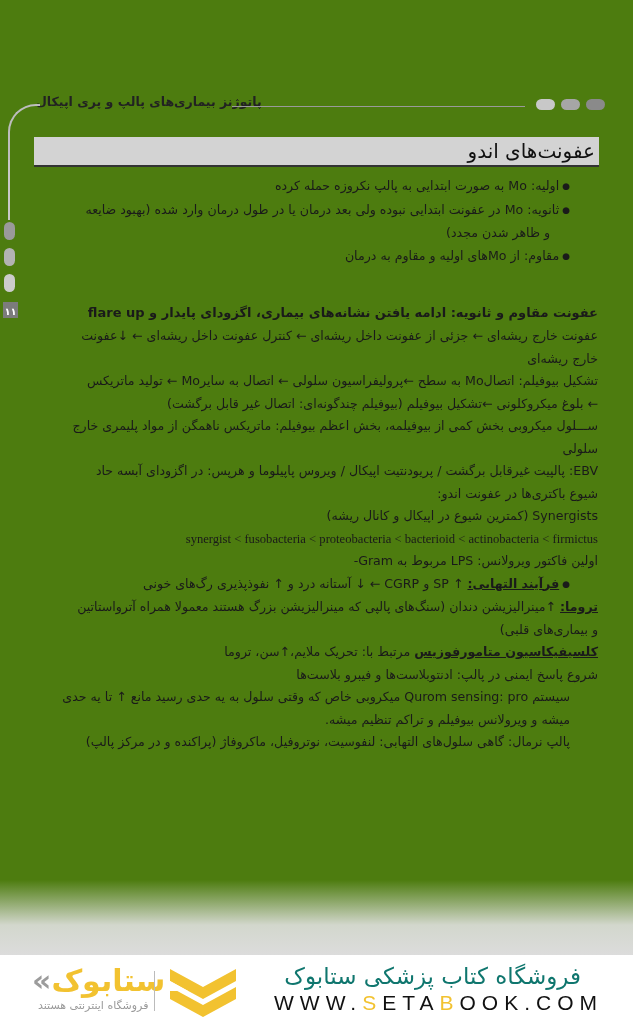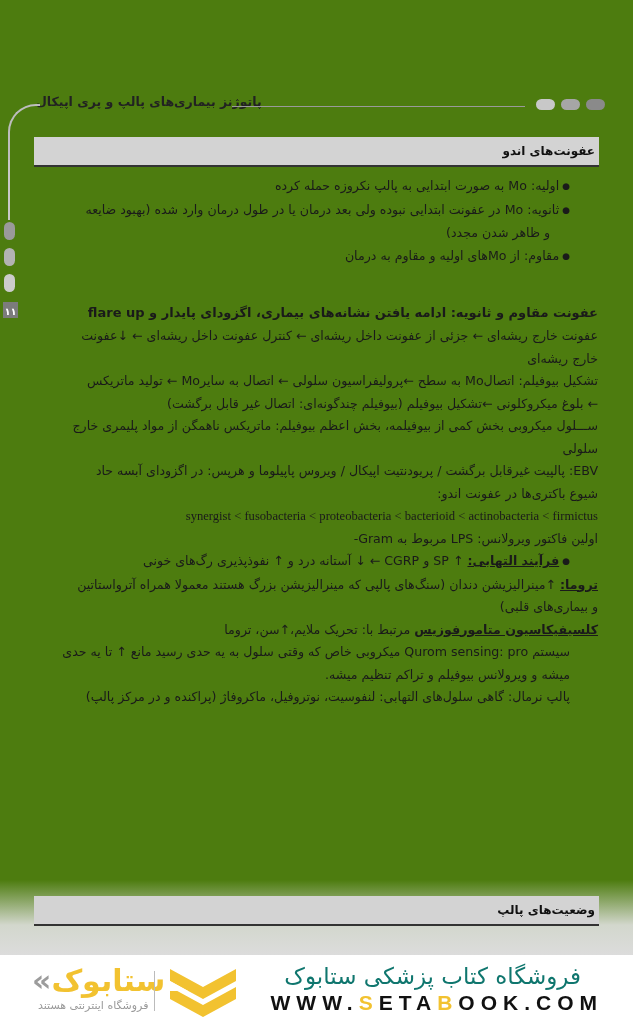--- a/index.html
+++ b/index.html
@@ -33,35 +33,35 @@
   .page-num {
     position: absolute; left: 3px; top: 302px; width: 15px; height: 16px; background: #7c7c7c;
     color: #fff; font-size: 10px; text-align: center; line-height: 20px; font-weight: bold;
   }
   
   .sec-header {
     position: absolute; left: 34px; width: 565px; height: 28px; background: #d3d3d3;
     border-bottom: 2px solid #333; direction: rtl;
   }
   .sec-header span {
-    display: block; padding-right: 4px; font-size: 12px; font-weight: bold; line-height: 28px; color: #111;
+    display: block; padding-right: 4px; font-size: 20px; font-weight: normal; line-height: 28px; color: #111;
   }
   
   .content { position: absolute; left: 32px; width: 566px; direction: rtl; text-align: right; }
   .line { font-size: 12.6px; line-height: 22.5px; white-space: nowrap; }
   .bullet::before { content: "\25CF"; font-size: 9px; margin-left: 3px; position: relative; top: -1px; }
   .subhead { font-size: 13px; font-weight: bold; line-height: 24px; white-space: nowrap; }
   .ul { text-decoration: underline; font-weight: bold; }
   .ltr-line { direction: ltr; text-align: right; font-family: "Liberation Serif", serif; font-size: 12.6px; line-height: 22.5px; white-space: nowrap; }
   .indent { padding-right: 28px; }
   .indent2 { padding-right: 48px; }
   
   .footer { position: absolute; left: 0; top: 955px; width: 633px; height: 68px; background: #fff; }
   .footer-fa { position: absolute; right: 52px; top: 8px; font-size: 23px; direction: rtl; color: #0f766e; white-space: nowrap; }
-  .footer-url { position: absolute; right: 30px; top: 36px; font-size: 21px; letter-spacing: 6px; color: #111; font-family: "Liberation Sans", sans-serif; white-space: nowrap; font-weight: bold; }
+  .footer-url { position: absolute; right: 30px; top: 36px; font-size: 21px; letter-spacing: 6px; color: #111; font-family: "Liberation Sans", sans-serif; white-space: nowrap; }
   .footer-url .y { color: #f2c230; }
   .logo { position: absolute; left: 28px; top: 6px; width: 220px; height: 58px; }
   .logo-word { position: absolute; left: 4px; top: 2px; font-size: 30px; font-weight: bold; color: #f2c230; letter-spacing: -1px; }
   .logo-word .g { color: #9c9c9c; }
   .logo-sub { position: absolute; left: 10px; top: 38px; font-size: 11px; color: #9a9a9a; direction: rtl; white-space: nowrap; }
   .logo-sep { position: absolute; left: 126px; top: 10px; height: 40px; border-left: 1px solid #bbb; }
   .logo-chevron { position: absolute; left: 140px; top: 6px; }
 </style>
 </head>
 <body>
@@ -102,36 +102,35 @@
   <div class="content" style="top:301px;">
     <div class="subhead">عفونت مقاوم و ثانویه: ادامه یافتن نشانه‌های بیماری، اگزودای پایدار و flare up</div>
     <div class="line">عفونت خارج ریشه‌ای ← جزئی از عفونت داخل ریشه‌ای ← کنترل عفونت داخل ریشه‌ای ← ↓عفونت</div>
     <div class="line">خارج ریشه‌ای</div>
     <div class="line">تشکیل بیوفیلم: اتصالMo به سطح ←پرولیفراسیون سلولی ← اتصال به سایرMo ← تولید ماتریکس</div>
     <div class="line">← بلوغ میکروکلونی ←تشکیل بیوفیلم (بیوفیلم چندگونه‌ای: اتصال غیر قابل برگشت)</div>
     <div class="line">ســـلول میکروبی بخش کمی از بیوفیلمه، بخش اعظم بیوفیلم: ماتریکس ناهمگن از مواد پلیمری خارج</div>
     <div class="line">سلولی</div>
     <div class="line">EBV: پالپیت غیرقابل برگشت / پریودنتیت اپیکال / ویروس پاپیلوما و هرپس: در اگزودای آبسه حاد</div>
     <div class="line">شیوع باکتری‌ها در عفونت اندو:</div>
+    <div class="line">Synergists (کمترین شیوع در اپیکال و کانال ریشه)</div>
     <div class="ltr-line">synergist &lt; fusobacteria &lt; proteobacteria &lt; bacterioid &lt; actinobacteria &lt; firmictus</div>
     <div class="line">اولین فاکتور ویرولانس: LPS مربوط به Gram-</div>
     <div class="line bullet indent"><span class="ul">فرآیند التهابی:</span><span> ↑ SP و CGRP ← ↓ آستانه درد و ↑ نفوذپذیری رگ‌های خونی</span></div>
     <div class="line"><span class="ul">تروما:</span><span> ↑مینرالیزیشن دندان (سنگ‌های پالپی که مینرالیزیشن بزرگ هستند معمولا همراه آترواستاتین</span></div>
     <div class="line">و بیماری‌های قلبی)</div>
     <div class="line"><span class="ul">کلسیفیکاسیون متامورفوزیس</span><span> مرتبط با: تحریک ملایم،↑سن، تروما</span></div>
+    <div class="line">شروع پاسخ ایمنی در پالپ: ادنتوبلاست‌ها و فیبرو بلاست‌ها</div>
     <div class="line indent">سیستم Qurom sensing: pro میکروبی خاص که وقتی سلول به یه حدی رسید مانع ↑ تا یه حدی</div>
     <div class="line indent">میشه و ویرولانس بیوفیلم و تراکم تنظیم میشه.</div>
     <div class="line indent">پالپ نرمال: گاهی سلول‌های التهابی: لنفوسیت، نوتروفیل، ماکروفاژ (پراکنده و در مرکز پالپ)</div>
   </div>
 
   <div class="bottom-shade"></div>
 
-  <div class="sec-header" style="top:896px;">
-    <span>وضعیت‌های پالپ</span>
-  </div>
 </div>
 
 <div class="footer">
   <div class="logo">
     <div class="logo-word"><span class="g">«</span><span>ستابوک</span></div>
     <div class="logo-sub">فروشگاه اینترنتی هستند</div>
     <div class="logo-sep"></div>
     <svg class="logo-chevron" width="70" height="50" viewBox="0 0 70 50">
       <polygon points="2,2 35,20 68,2 68,14 35,32 2,14" fill="#f2c230"></polygon>
       <polygon points="2,20 35,38 68,20 68,32 35,50 2,32" fill="#f2c230"></polygon>

